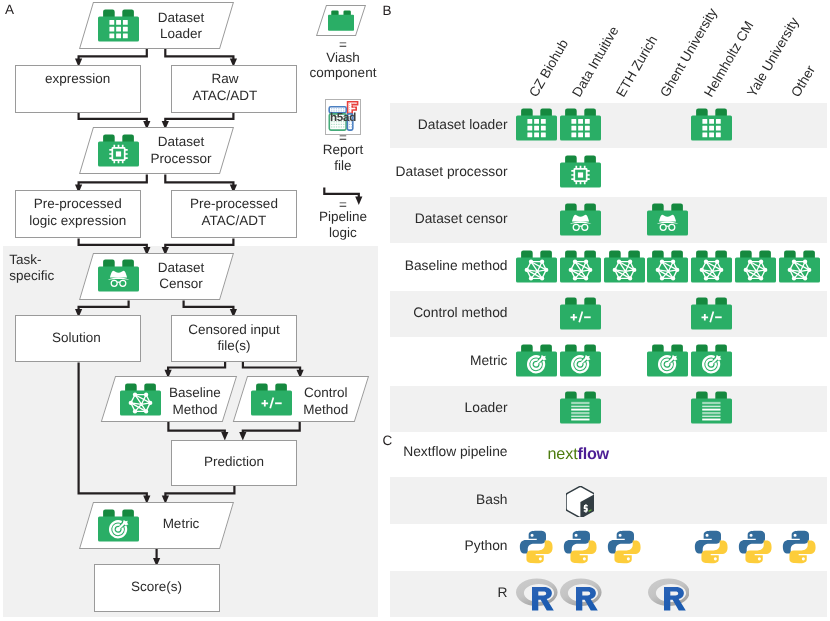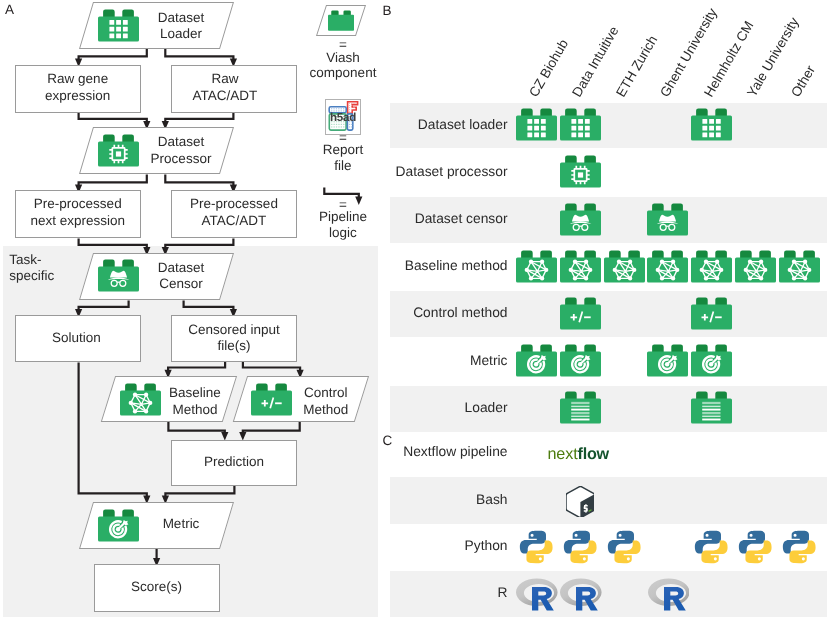--- a/index.html
+++ b/index.html
@@ -9,21 +9,21 @@
   body{will-change:transform;}
   .abs{position:absolute;}
   .panel-letter{font-size:13.5px;line-height:14px;color:#231f20;}
   .node-text{font-size:13.5px;line-height:16.6px;color:#2b2b2b;text-align:center;}
   .legend-text{font-size:13.5px;line-height:15.5px;color:#2b2b2b;text-align:center;}
   .row-label{font-size:13.8px;line-height:16px;color:#2b2b2b;text-align:right;}
   .col-label{font-size:13.5px;line-height:16px;color:#2b2b2b;white-space:nowrap;
              transform-origin:left bottom;transform:rotate(-60deg);}
   .band{position:absolute;background:#f1f1f1;}
   .nf-a{color:#4d7c0f;font-size:16.2px;font-weight:400;letter-spacing:-0.1px;}
-  .nf-b{color:#14532d;font-size:16.2px;font-weight:700;letter-spacing:-0.3px;}
+  .nf-b{color:#4c1d95;font-size:16.2px;font-weight:700;letter-spacing:-0.3px;}
   .nf-wrap{position:absolute;white-space:nowrap;line-height:16px;}
 </style>
 </head>
 <body>
 
 <svg width="0" height="0" style="position:absolute" aria-hidden="true">
  <defs>
 
   <g id="brick-base">
     <rect x="5.1" y="0.6" width="11.6" height="9" rx="2.2" fill="#15893f"></rect>
@@ -172,21 +172,20 @@
       </g>
   </svg>
   <div class="abs node-text" style="left:138.5px;top:9.5px;width:85px;">
     <div>Dataset</div>
     <div>Loader</div>
   </div>
 
   <div class="abs" style="left:15px;top:65px;width:125.5px;height:47.5px;box-sizing:border-box;
               border:1px solid #9a9a9a;background:#ffffff;"></div>
   <div class="abs node-text" style="left:15px;top:71px;width:125.5px;">
-    <div>Raw gene</div>
     <div>expression</div>
   </div>
 
   <div class="abs" style="left:171px;top:65px;width:126px;height:47.5px;box-sizing:border-box;
               border:1px solid #9a9a9a;background:#ffffff;"></div>
   <div class="abs node-text" style="left:171px;top:71px;width:108px;">
     <div>Raw</div>
     <div>ATAC/ADT</div>
   </div>
 
@@ -201,21 +200,21 @@
   </svg>
   <div class="abs node-text" style="left:138.5px;top:134.4px;width:85px;">
     <div>Dataset</div>
     <div>Processor</div>
   </div>
 
   <div class="abs" style="left:15px;top:190px;width:125.5px;height:47.5px;box-sizing:border-box;
               border:1px solid #9a9a9a;background:#ffffff;"></div>
   <div class="abs node-text" style="left:15px;top:196px;width:125.5px;">
     <div>Pre-processed</div>
-    <div>next expression</div>
+    <div>logic expression</div>
   </div>
 
   <div class="abs" style="left:171px;top:190px;width:126px;height:47.5px;box-sizing:border-box;
               border:1px solid #9a9a9a;background:#ffffff;"></div>
   <div class="abs node-text" style="left:171px;top:196px;width:126px;">
     <div>Pre-processed</div>
     <div>ATAC/ADT</div>
   </div>
 
   <div class="abs" style="left:85.9px;top:253px;width:141.3px;height:47px;box-sizing:border-box;

